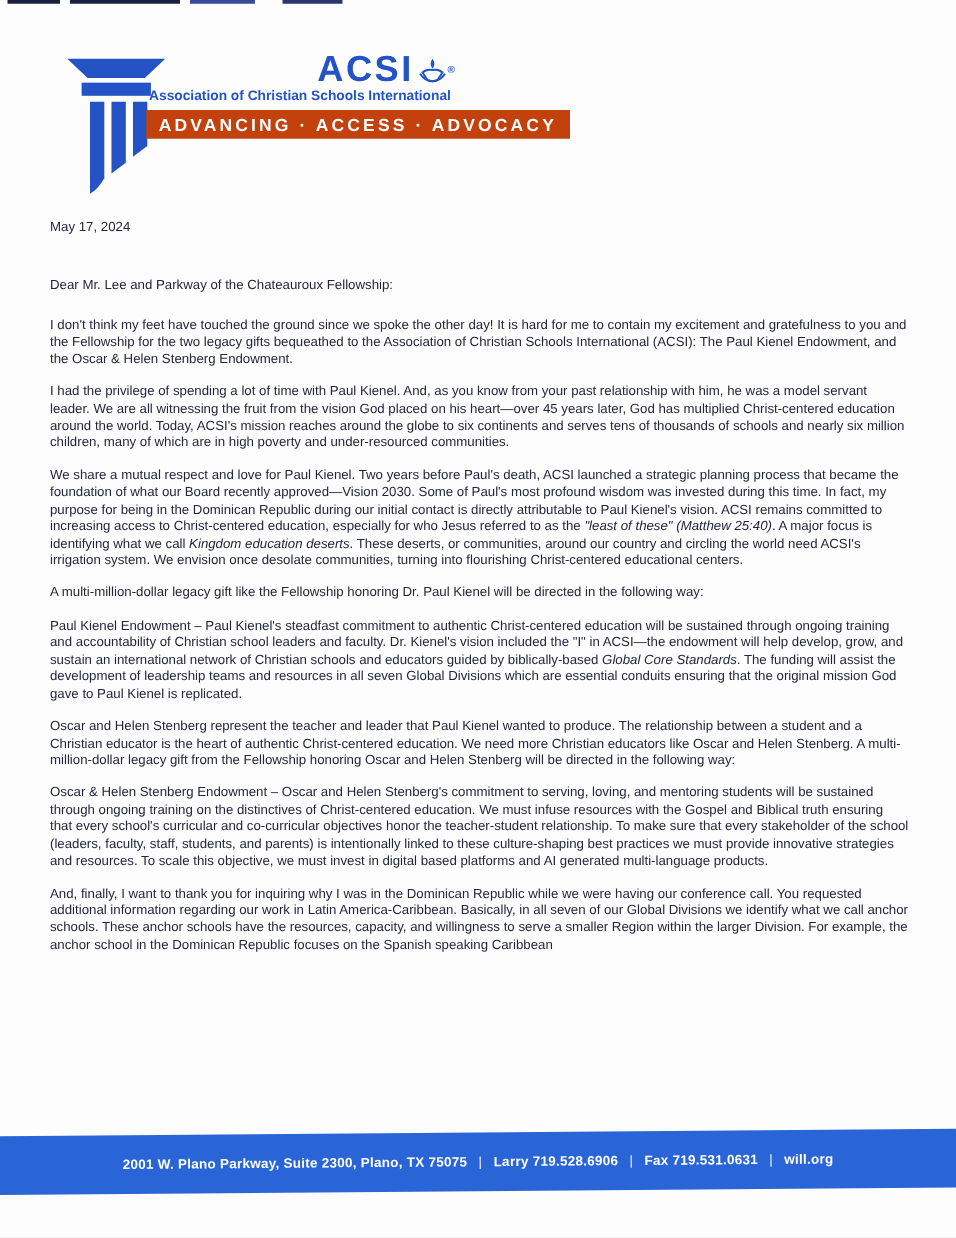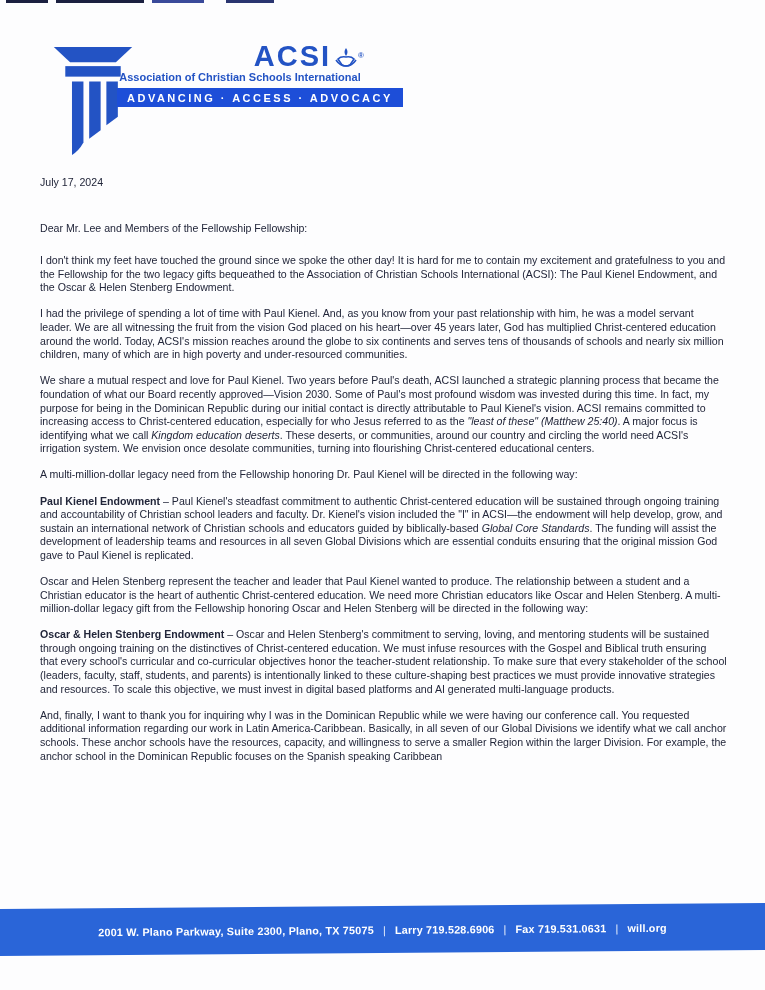--- a/index.html
+++ b/index.html
@@ -39,23 +39,23 @@
     font-size:11px;
     font-weight:600;
     color:#2353c4;
     margin-top:1px;
     white-space:nowrap;
   }
   .tagline{
     display:inline-block;
     margin-top:5px;
     margin-left:1px;
-    background:#1d4ed8;
+    background:#c2410c;
     color:#ffffff;
-    font-size:11px;
+    font-size:14px;
     font-weight:bold;
     letter-spacing:2.5px;
     padding:4px 10px 3px 10px;
     white-space:nowrap;
   }
   .signatory{
     position:absolute;
     right:70px;top:116px;
     color:#1745d2;
     font-weight:bold;
@@ -66,21 +66,21 @@
   
   .letter-body{
     padding:0 38px 0 40px;
     font-size:10.6px;
     line-height:13.6px;
   }
   .date{margin:18px 0 0 0;}
   .salutation{margin:32px 0 0 0;}
   .paragraphs{margin-top:19px;}
   .para{margin:0 0 12.5px 0;}
-  .para .b{font-weight:bold;}
+  .para .b{font-weight:normal;}
   .para .i{font-style:italic;}
 
   
   .footer-bar{
     position:absolute;
     left:-5px;right:-5px;top:906px;
     height:47px;
     background:#2a65d8;
     transform:rotate(-0.45deg);
     display:flex;
@@ -124,27 +124,27 @@
             <path d="M2,14 Q6,20 12,20 Q18,20 22,14"></path>
           </g>
         </svg><span class="reg">®</span></div>
       <div class="org-name">Association of Christian Schools International</div>
       <div class="tagline">ADVANCING · ACCESS · ADVOCACY</div>
     </div>
 
   </div>
 
   <div class="letter-body">
-    <p class="date">July 17, 2024</p>
-    <p class="salutation">Dear Mr. Lee and Members of the Fellowship Fellowship:</p>
+    <p class="date">May 17, 2024</p>
+    <p class="salutation">Dear Mr. Lee and Parkway of the Chateauroux Fellowship:</p>
     <div class="paragraphs">
         <p class="para"><span>I don't think my feet have touched the ground since we spoke the other day! It is hard for me to contain my excitement and gratefulness to you and the Fellowship for the two legacy gifts bequeathed to the Association of Christian Schools International (ACSI): The Paul Kienel Endowment, and the Oscar &amp; Helen Stenberg Endowment.</span></p>
         <p class="para"><span>I had the privilege of spending a lot of time with Paul Kienel. And, as you know from your past relationship with him, he was a model servant leader. We are all witnessing the fruit from the vision God placed on his heart—over 45 years later, God has multiplied Christ-centered education around the world. Today, ACSI's mission reaches around the globe to six continents and serves tens of thousands of schools and nearly six million children, many of which are in high poverty and under-resourced communities.</span></p>
         <p class="para"><span>We share a mutual respect and love for Paul Kienel. Two years before Paul's death, ACSI launched a strategic planning process that became the foundation of what our Board recently approved—Vision 2030. Some of Paul's most profound wisdom was invested during this time. In fact, my purpose for being in the Dominican Republic during our initial contact is directly attributable to Paul Kienel's vision. ACSI remains committed to increasing access to Christ-centered education, especially for who Jesus referred to as the </span><span class="i">"least of these"</span><span> </span><span class="i">(Matthew 25:40)</span><span>. A major focus is identifying what we call </span><span class="i">Kingdom education deserts</span><span>. These deserts, or communities, around our country and circling the world need ACSI's irrigation system. We envision once desolate communities, turning into flourishing Christ-centered educational centers.</span></p>
-        <p class="para"><span>A multi-million-dollar legacy need from the Fellowship honoring Dr. Paul Kienel will be directed in the following way:</span></p>
+        <p class="para"><span>A multi-million-dollar legacy gift like the Fellowship honoring Dr. Paul Kienel will be directed in the following way:</span></p>
         <p class="para"><span class="b">Paul Kienel Endowment</span><span> – Paul Kienel's steadfast commitment to authentic Christ-centered education will be sustained through ongoing training and accountability of Christian school leaders and faculty. Dr. Kienel's vision included the "I" in ACSI—the endowment will help develop, grow, and sustain an international network of Christian schools and educators guided by biblically-based </span><span class="i">Global Core Standards</span><span>. The funding will assist the development of leadership teams and resources in all seven Global Divisions which are essential conduits ensuring that the original mission God gave to Paul Kienel is replicated.</span></p>
         <p class="para"><span>Oscar and Helen Stenberg represent the teacher and leader that Paul Kienel wanted to produce. The relationship between a student and a Christian educator is the heart of authentic Christ-centered education. We need more Christian educators like Oscar and Helen Stenberg. A multi-million-dollar legacy gift from the Fellowship honoring Oscar and Helen Stenberg will be directed in the following way:</span></p>
         <p class="para"><span class="b">Oscar &amp; Helen Stenberg Endowment</span><span> – Oscar and Helen Stenberg's commitment to serving, loving, and mentoring students will be sustained through ongoing training on the distinctives of Christ-centered education. We must infuse resources with the Gospel and Biblical truth ensuring that every school's curricular and co-curricular objectives honor the teacher-student relationship. To make sure that every stakeholder of the school (leaders, faculty, staff, students, and parents) is intentionally linked to these culture-shaping best practices we must provide innovative strategies and resources. To scale this objective, we must invest in digital based platforms and AI generated multi-language products.</span></p>
         <p class="para"><span>And, finally, I want to thank you for inquiring why I was in the Dominican Republic while we were having our conference call. You requested additional information regarding our work in Latin America-Caribbean. Basically, in all seven of our Global Divisions we identify what we call anchor schools. These anchor schools have the resources, capacity, and willingness to serve a smaller Region within the larger Division. For example, the anchor school in the Dominican Republic focuses on the Spanish speaking Caribbean</span></p>
       </div>
   </div>
 
   <div class="footer-bar">
     <span>2001 W. Plano Parkway, Suite 2300, Plano, TX 75075</span>
     <span class="sep">|</span>

